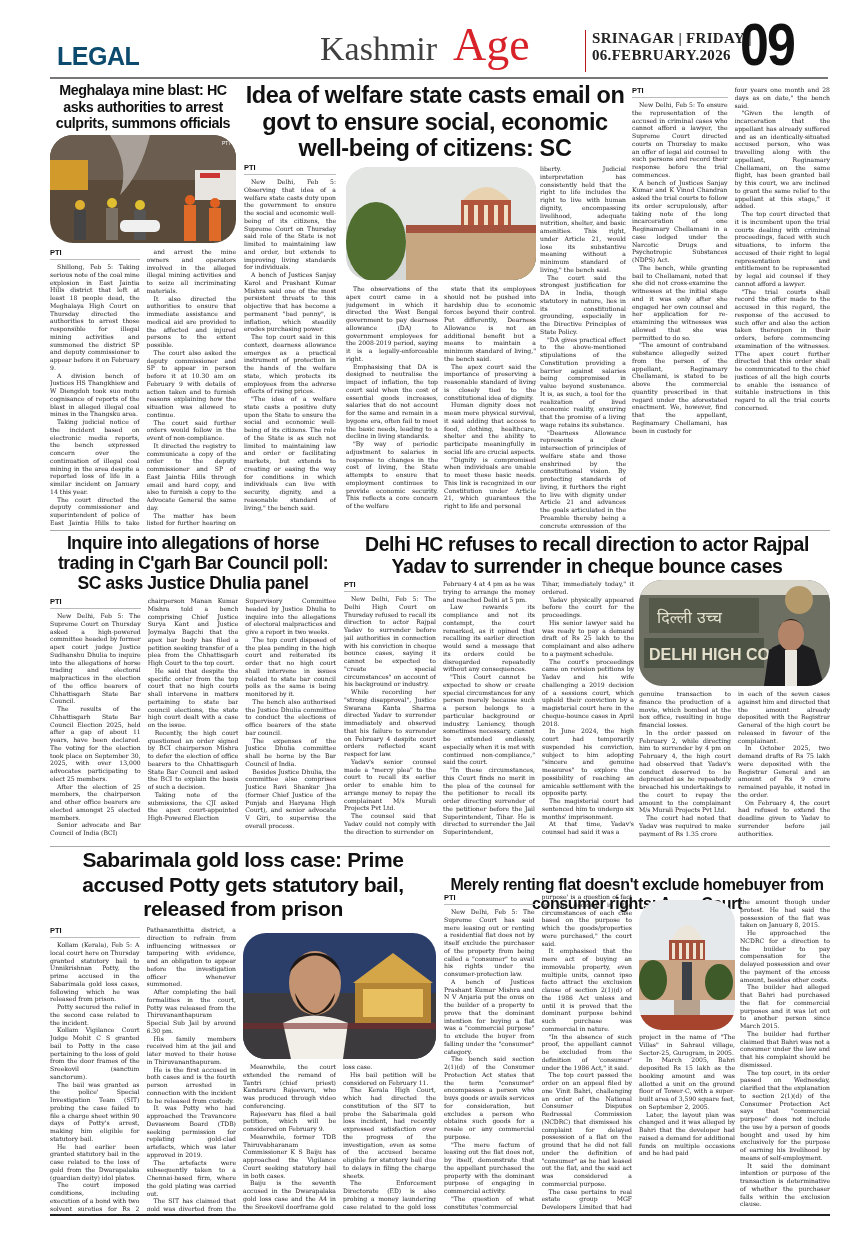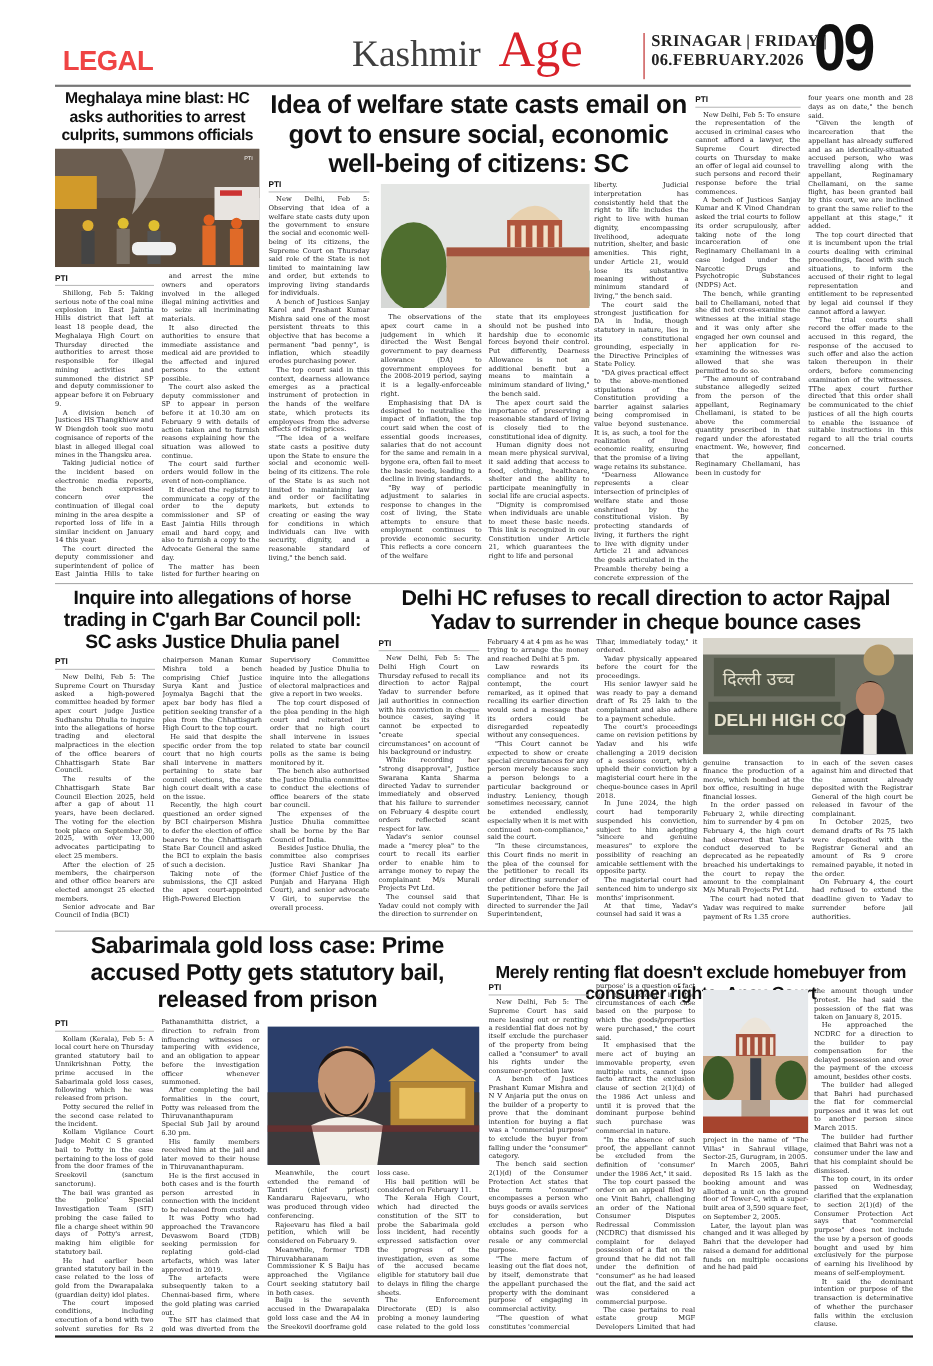--- a/index.html
+++ b/index.html
@@ -1,36 +1,36 @@
 <!DOCTYPE html>
 <html><head>
 <meta charset="utf-8">
 <style>
   * { box-sizing: border-box; margin: 0; padding: 0; }
   html, body { width: 848px; height: 1242px; background: #fff; overflow: hidden; }
   body { font-family: "DejaVu Serif", serif; color: #111; position: relative; }
 
   .masthead { position: absolute; left: 30px; top: 0; width: 800px; height: 80px; }
-  .section-label { position: absolute; left: 27px; top: 42px; font-family: "Liberation Sans", sans-serif; font-weight: bold; font-size: 25px; letter-spacing: -0.5px; color: #ef4444; }
+  .section-label { position: absolute; left: 27px; top: 42px; font-family: "Liberation Sans", sans-serif; font-weight: bold; font-size: 25px; letter-spacing: -0.5px; color: #0c4a6e; }
   .logo { position: absolute; left: 290px; top: 18px; font-family: "Liberation Serif", serif; white-space: nowrap; }
   .logo .k { font-size: 34px; color: #404040; }
   .logo .age { font-size: 46px; color: #d8222a; margin-left: 16px; }
   .dateline { position: absolute; left: 555px; top: 30px; border-left: 1px solid #b91c1c; padding-left: 6px; height: 42px; font-family: "Liberation Serif", serif; font-weight: bold; font-size: 15px; line-height: 17px; letter-spacing: 0.3px; color: #222; }
   .pageno { position: absolute; left: 710px; top: 14px; font-family: "Liberation Sans", sans-serif; font-weight: bold; font-size: 52px; letter-spacing: -2px; color: #111; transform: scaleY(1.15); }
   .mast-rule { position: absolute; left: 20px; top: 77px; width: 778px; height: 2px; background: #777; }
 
   .story { position: absolute; overflow: hidden; }
   .headline { font-family: "Liberation Sans", sans-serif; font-weight: bold; color: #111; text-align: center; letter-spacing: -0.4px; }
   .credit { font-family: "Liberation Sans", sans-serif; font-weight: bold; font-size: 7.5px; border-bottom: 1px solid #bbb; padding-bottom: 2px; margin-bottom: 3px; color: #111; }
   .body-text { font-family: "DejaVu Serif", serif; font-size: 6.1px; line-height: 7.75px; text-align: justify; color: #222; hyphens: auto; }
   .body-text p { text-indent: 7px; }
   .cols { display: flex; gap: 7px; }
   .col { flex: 1; overflow: hidden; }
 
-  .photo { position: absolute; overflow: hidden; }
+  .photo { position: absolute; overflow: hidden; border-radius: 23px; }
   .rule { position: absolute; background: #222; }
 </style>
 </head>
 <body>
 
 <header class="masthead">
   <div class="section-label">LEGAL</div>
   <div class="logo">
     <span class="k">Kashmir</span><span class="age">Age</span>
   </div>

